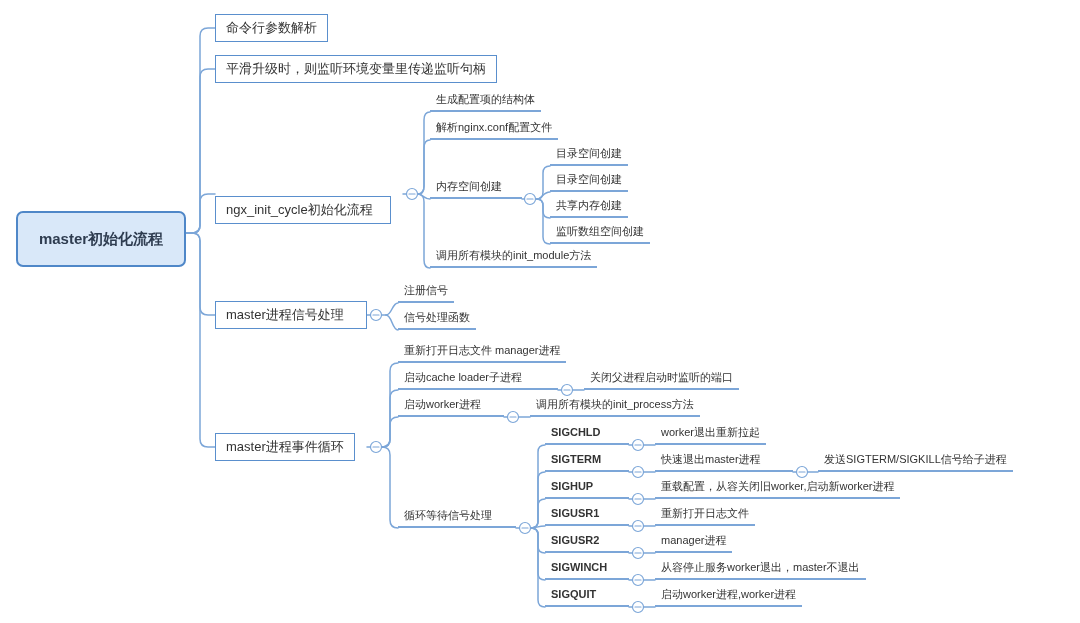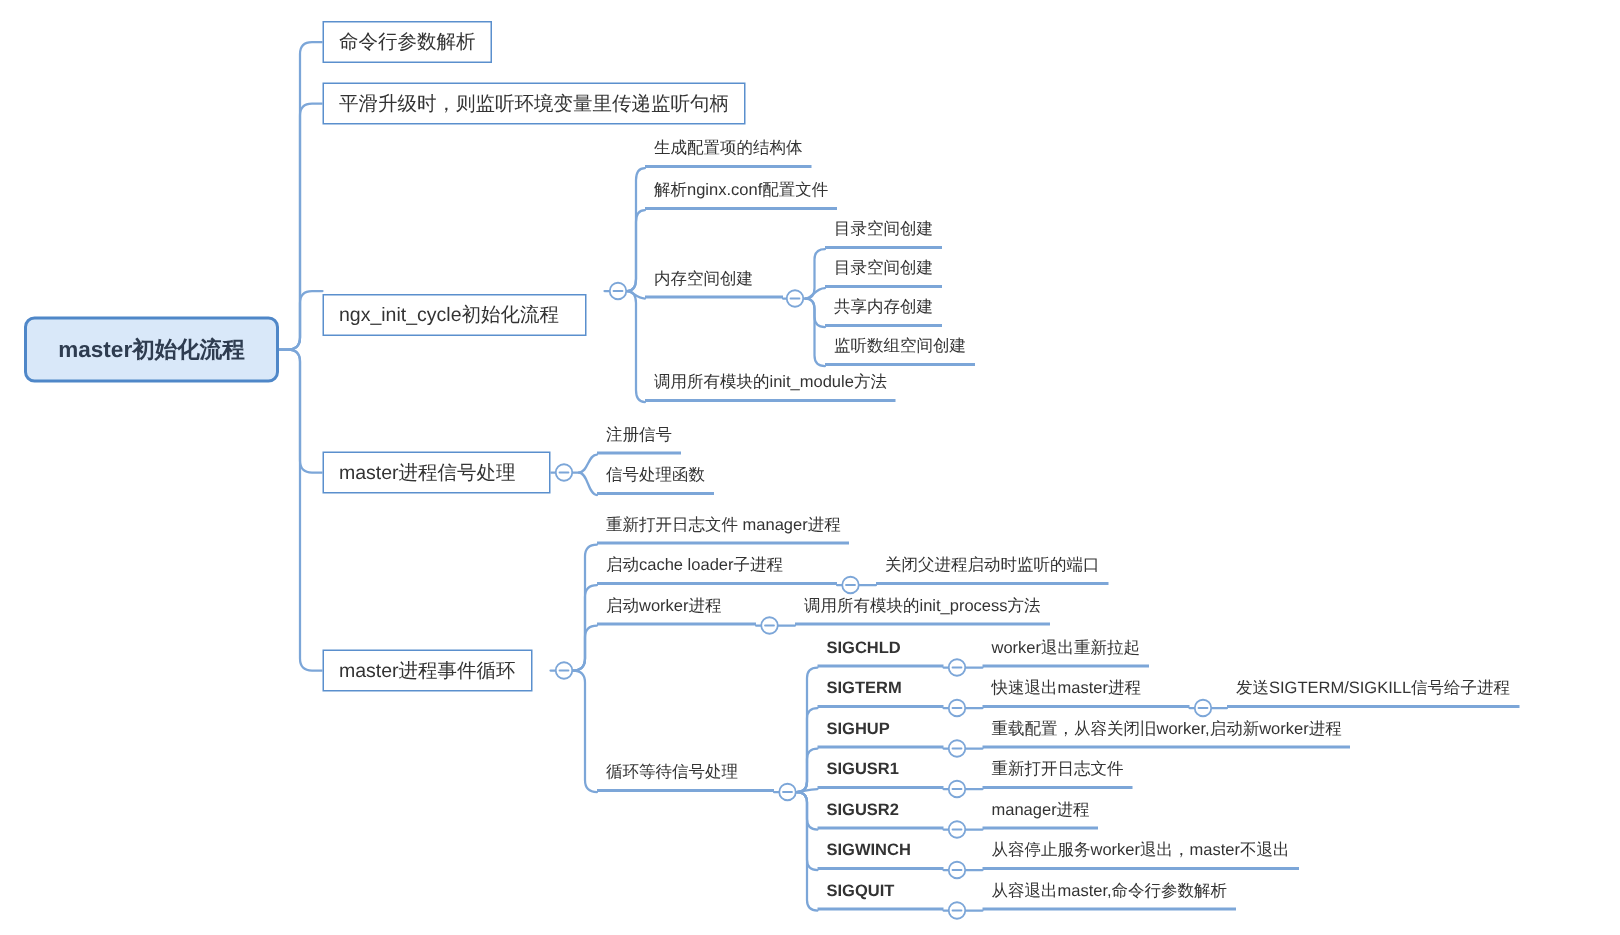--- a/index.html
+++ b/index.html
@@ -16,21 +16,21 @@
   svg.wires{position:absolute;left:0;top:0;width:1080px;height:623px;}
   .edge{stroke:var(--line);stroke-width:1.5;fill:none;stroke-linecap:round;}
   .cdot circle{fill:#ffffff;stroke:var(--line);stroke-width:1.2;}
   .cdot line{stroke:var(--line);stroke-width:1.2;stroke-linecap:round;}
   .box{
     position:absolute;background:#ffffff;border:1px solid var(--box-border);
     border-radius:0;padding:4px 10px;font-size:13px;line-height:18px;
     color:var(--text);white-space:nowrap;
   }
   .root{
-    position:absolute;left:16px;top:211px;width:170px;height:44px;
+    position:absolute;left:16px;top:211px;width:170px;height:56px;
     background:var(--root-fill);border:2px solid var(--root-border);
     border-radius:7px;display:flex;align-items:center;justify-content:center;
     font-size:15px;font-weight:bold;color:#2e3c50;white-space:nowrap;
   }
   .t-node{
     position:absolute;white-space:nowrap;font-size:11px;line-height:18px;
     color:var(--text);padding:0 6px 2px 6px;border-bottom:2px solid var(--line);
   }
   .sig{font-weight:600;}
 </style>
@@ -194,15 +194,15 @@
   <div class="t-node sig" style="left:545px;top:504px;width:84px">SIGUSR1</div>
   <div class="t-node" style="left:655px;top:504px">重新打开日志文件</div>
 
   <div class="t-node sig" style="left:545px;top:531px;width:84px">SIGUSR2</div>
   <div class="t-node" style="left:655px;top:531px">manager进程</div>
 
   <div class="t-node sig" style="left:545px;top:558px;width:84px">SIGWINCH</div>
   <div class="t-node" style="left:655px;top:558px">从容停止服务worker退出，master不退出</div>
 
   <div class="t-node sig" style="left:545px;top:585px;width:84px">SIGQUIT</div>
-  <div class="t-node" style="left:655px;top:585px">从容退出master,命令行参数解析</div>
+  <div class="t-node" style="left:655px;top:585px">启动worker进程,worker进程</div>
 
 </div>
 
 </body></html>

